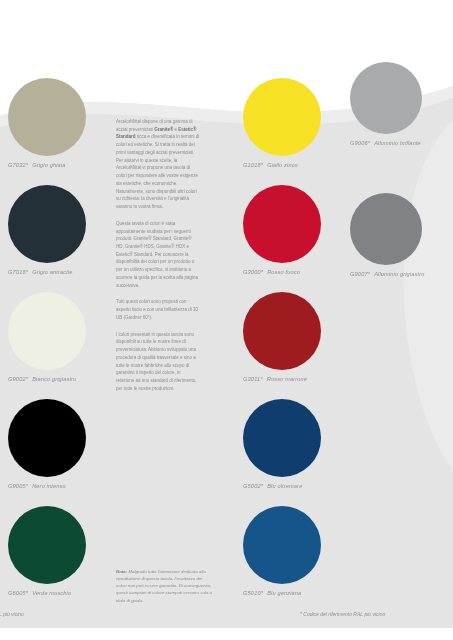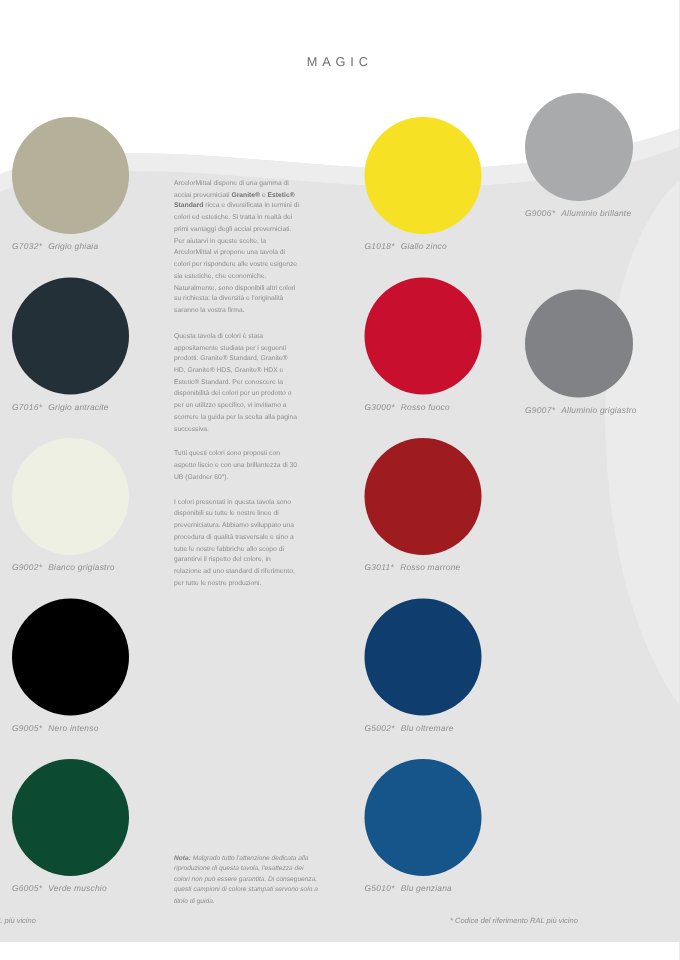--- a/index.html
+++ b/index.html
@@ -90,21 +90,20 @@
     <path d="M0,0 L453,0 L453,86 C400,104 330,116 250,112 C170,108 96,96 40,106 C24,109 10,112 0,116 Z" fill="#ffffff"></path>
     <path d="M0,116 C10,112 24,109 40,106 C96,96 170,108 250,112 C330,116 400,104 453,86
              L453,98 C400,118 330,128 250,124 C170,120 96,108 40,118 C24,121 10,124 0,128 Z" fill="#ededed"></path>
     <path d="M0,128 C10,124 24,121 40,118 C96,108 170,120 250,124 C330,128 400,118 453,98
              L453,640 L0,640 Z" fill="#e4e4e4"></path>
     <path d="M453,120 C420,150 400,220 404,300 C408,380 430,440 453,470 L453,120 Z" fill="#ededed" opacity="0.75"></path>
     <rect x="0" y="620" width="453" height="20" fill="#e4e4e4"></rect>
     <rect x="0" y="628" width="453" height="12" fill="#ffffff"></rect>
   </svg>
 
-  <div class="header">MAGIC</div>
 
   <div class="col col-left">
     <div class="swatch">
       <span class="dot" style="background:#b4b09a"></span>
       <div class="caption">
         <span class="code">G7032*</span><span class="nm">Grigio ghiaia</span>
       </div>
     </div>
     <div class="swatch">
       <span class="dot" style="background:#243038"></span>

